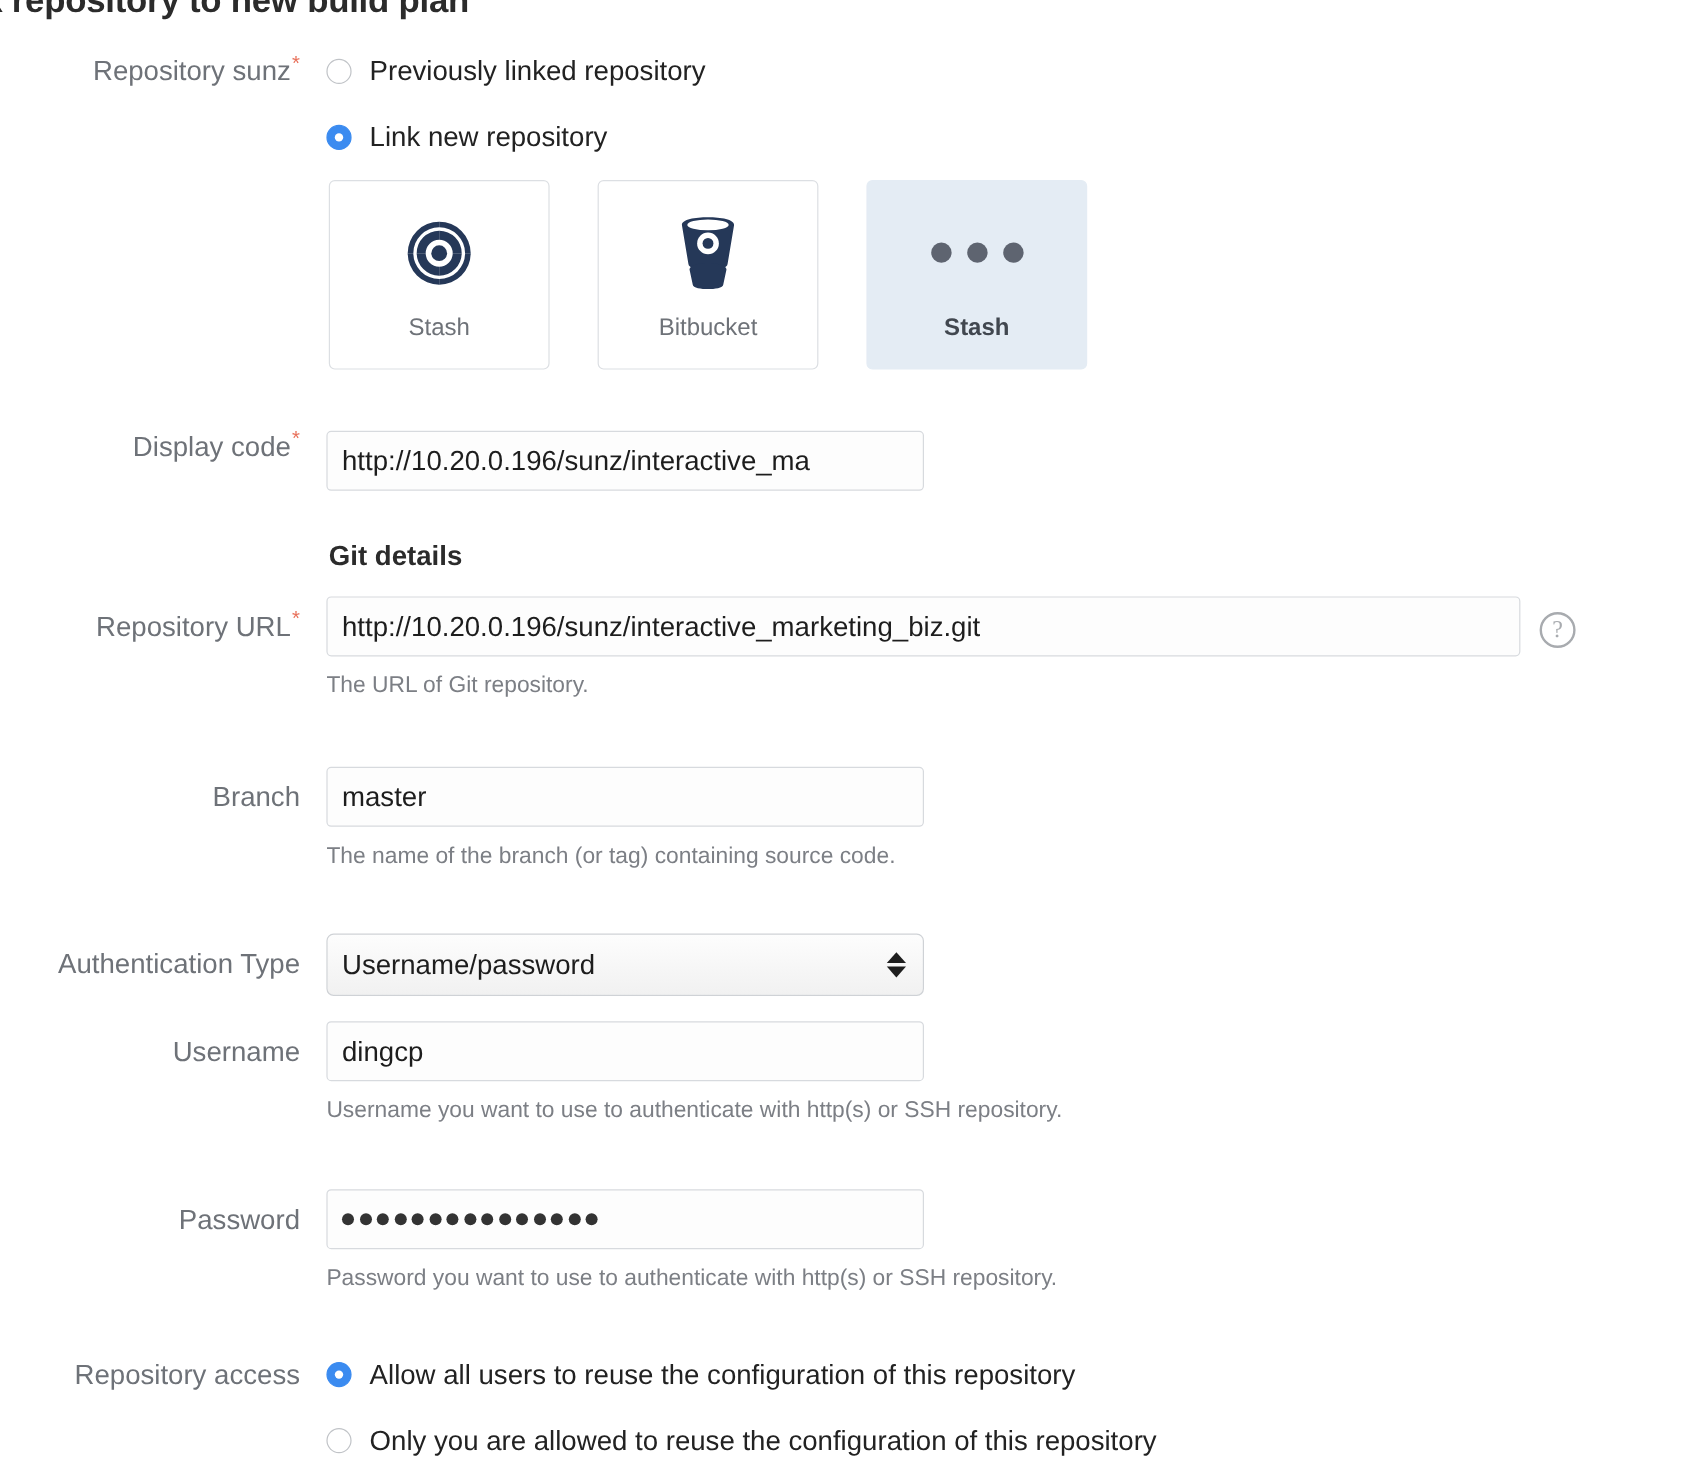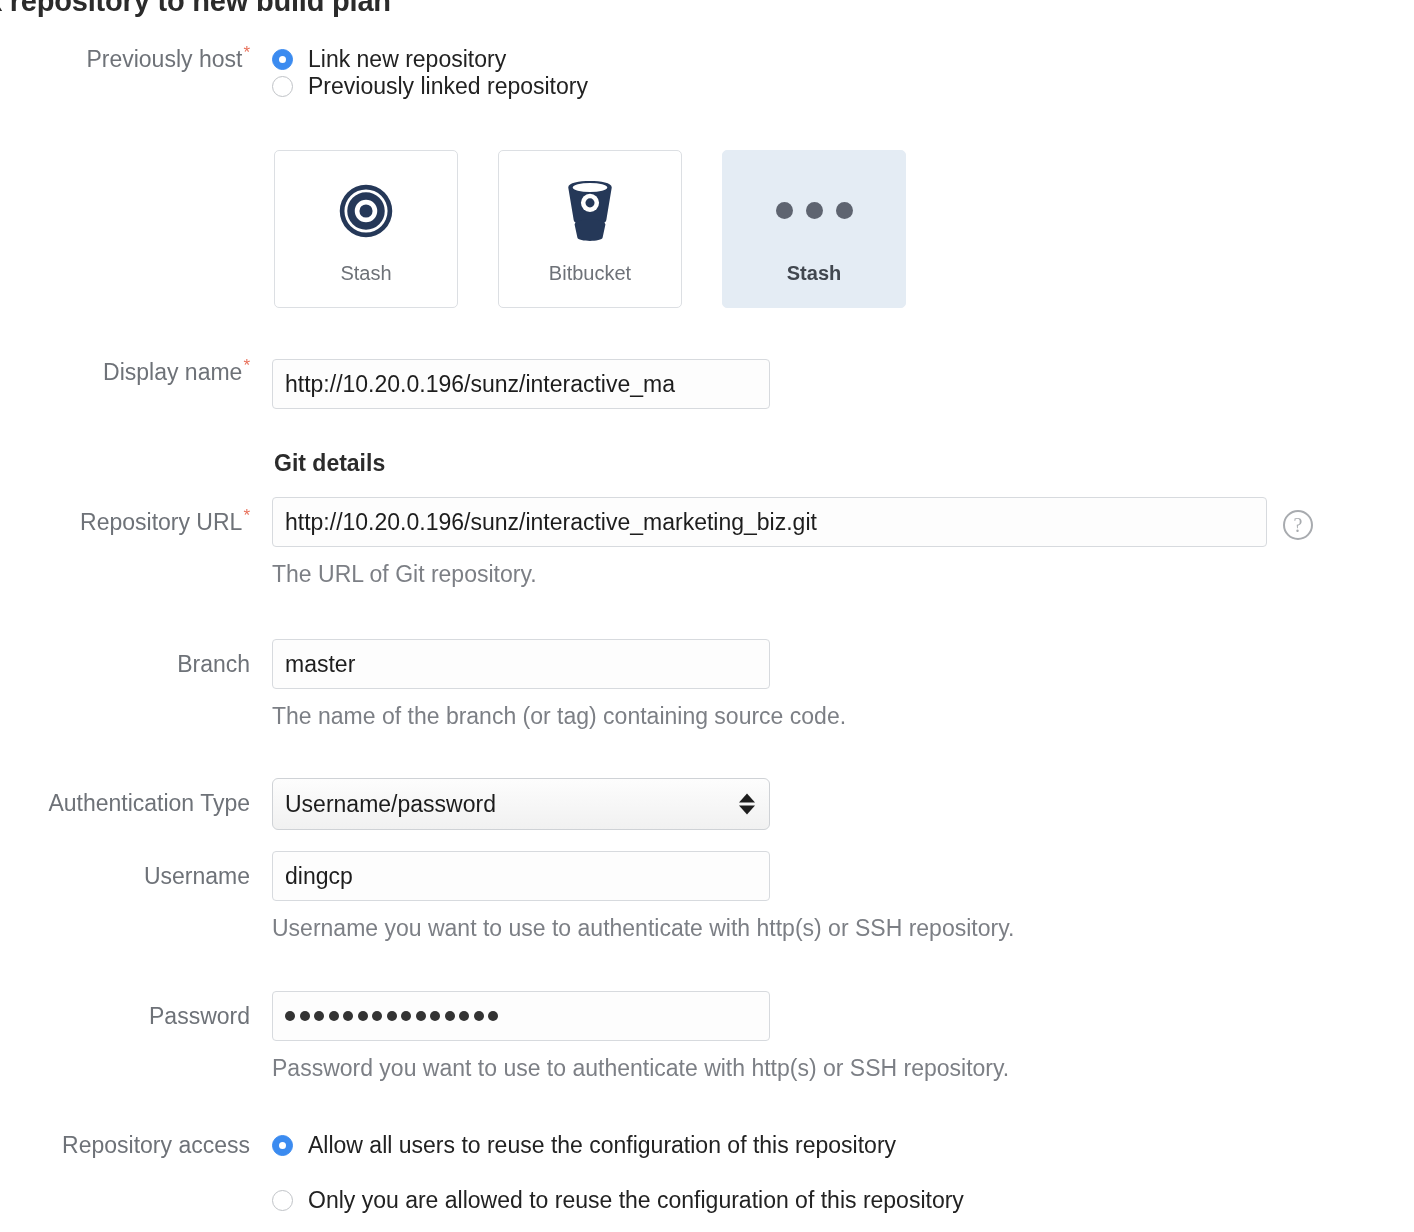--- a/index.html
+++ b/index.html
@@ -164,21 +164,21 @@
     display: flex;
     align-items: center;
     overflow: hidden;
     white-space: nowrap;
   }
   .input.w-short { width: 498px; }
   .input.w-long  { width: 995px; }
 
   .hint {
     margin-top: 14px;
-    font-size: 23px;
+    font-size: 19px;
     color: #7c7f85;
     white-space: nowrap;
   }
 
   .section-head {
     font-size: 23px;
     font-weight: bold;
     color: #2b2b2b;
   }
 
@@ -259,30 +259,30 @@
 
   #git-details    { position: absolute; left: 274px; top: 450px; }
 </style>
 </head>
 <body>
 
 <div class="page-title">k repository to new build plan</div>
 
 <div class="row" id="row-host">
   <div class="label">
-    <span>Previously host</span><span class="req">*</span>
-  </div>
-  <div class="field-col">
+    <span>Repository sunz</span><span class="req">*</span>
+  </div>
+  <div class="field-col">
+    <div class="radio-line" style="margin-bottom:28px;">
+      <span class="radio"></span>
+      <span class="radio-label">Previously linked repository</span>
+    </div>
     <div class="radio-line">
       <span class="radio checked"></span>
       <span class="radio-label">Link new repository</span>
-    </div>
-    <div class="radio-line" style="margin-bottom:28px;">
-      <span class="radio"></span>
-      <span class="radio-label">Previously linked repository</span>
     </div>
   </div>
 </div>
 
 <div class="cards">
 
   <div class="card">
     <div class="glyph">
       <svg width="60" height="60" viewBox="0 0 64 64" aria-hidden="true">
         <circle cx="32" cy="32" r="7" fill="#253858"></circle>
@@ -320,21 +320,21 @@
           <i></i>
         </span>
     </div>
     <div class="cname">Stash</div>
   </div>
 
 </div>
 
 <div class="row" id="row-display">
   <div class="label">
-    <span>Display name</span><span class="req">*</span>
+    <span>Display code</span><span class="req">*</span>
   </div>
   <div class="field-col">
     <div class="input w-short">http://10.20.0.196/sunz/interactive_ma</div>
   </div>
 </div>
 
 <div class="section-head" id="git-details">Git details</div>
 
 <div class="row" id="row-giturl">
   <div class="label" style="padding-top:12px;">

